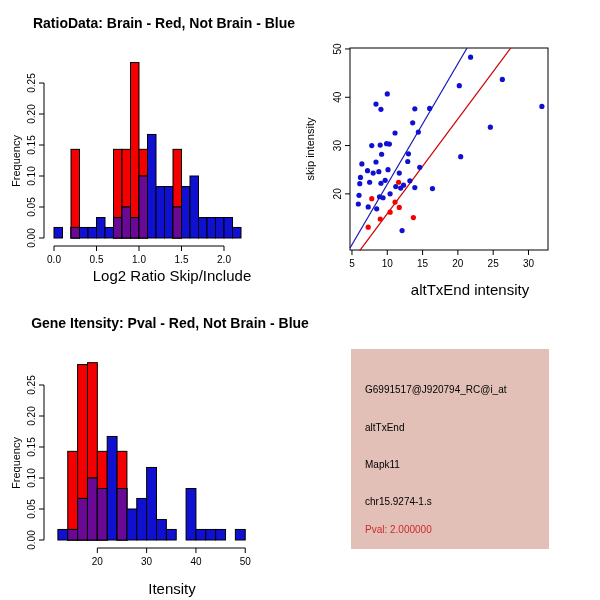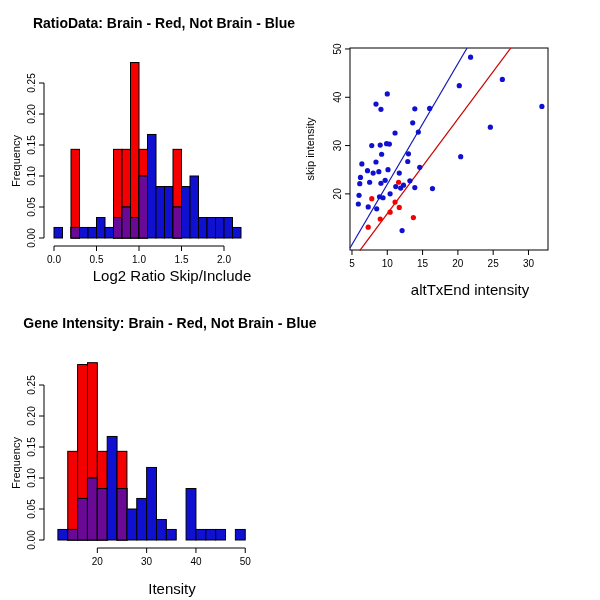--- a/index.html
+++ b/index.html
@@ -207,23 +207,30 @@
         <line x1="44" x2="39" y1="447" y2="447" stroke="#000"></line>
         <text x="35" y="447" text-anchor="middle" font-size="10" transform="rotate(-90 35 447)">0.15</text>
         <line x1="44" x2="39" y1="416" y2="416" stroke="#000"></line>
         <text x="35" y="416" text-anchor="middle" font-size="10" transform="rotate(-90 35 416)">0.20</text>
         <line x1="44" x2="39" y1="385" y2="385" stroke="#000"></line>
         <text x="35" y="385" text-anchor="middle" font-size="10" transform="rotate(-90 35 385)">0.25</text>
       </g>
     </svg>
 
   <div class="title" style="left:164px;top:15px">RatioData: Brain - Red, Not Brain - Blue</div>
-  <div class="title" style="left:170px;top:315px">Gene Intensity: Brain - Red, Not Brain - Blue</div>
+  <div class="title" style="left:170px;top:315px">Gene Itensity: Pval - Red, Not Brain - Blue</div>
 
   <div class="axlab" style="left:151px;top:267px">Log2 Ratio Skip/Include</div>
   <div class="axlab" style="left:449px;top:281px">altTxEnd intensity</div>
   <div class="axlab" style="left:151px;top:580px">Itensity</div>
 
   <div class="ylab" style="left:16px;top:161px">Frequency</div>
   <div class="ylab" style="left:310px;top:149px">skip intensity</div>
   <div class="ylab" style="left:16px;top:463px">Frequency</div>
 
+  <div id="info-panel" style="background: rgb(226, 192, 184);">
+    <div class="iline" style="top: 35px; color: rgb(0, 0, 0);">G6991517@J920794_RC@i_at</div>
+    <div class="iline" style="top: 73px; color: rgb(0, 0, 0);">altTxEnd</div>
+    <div class="iline" style="top: 110px; color: rgb(0, 0, 0);">Mapk11</div>
+    <div class="iline" style="top: 147px; color: rgb(0, 0, 0);">chr15.9274-1.s</div>
+    <div class="iline" style="top: 175px; color: rgb(204, 42, 42);">Pval: 2.000000</div>
+  </div>
 </div>
 
 </body></html>

